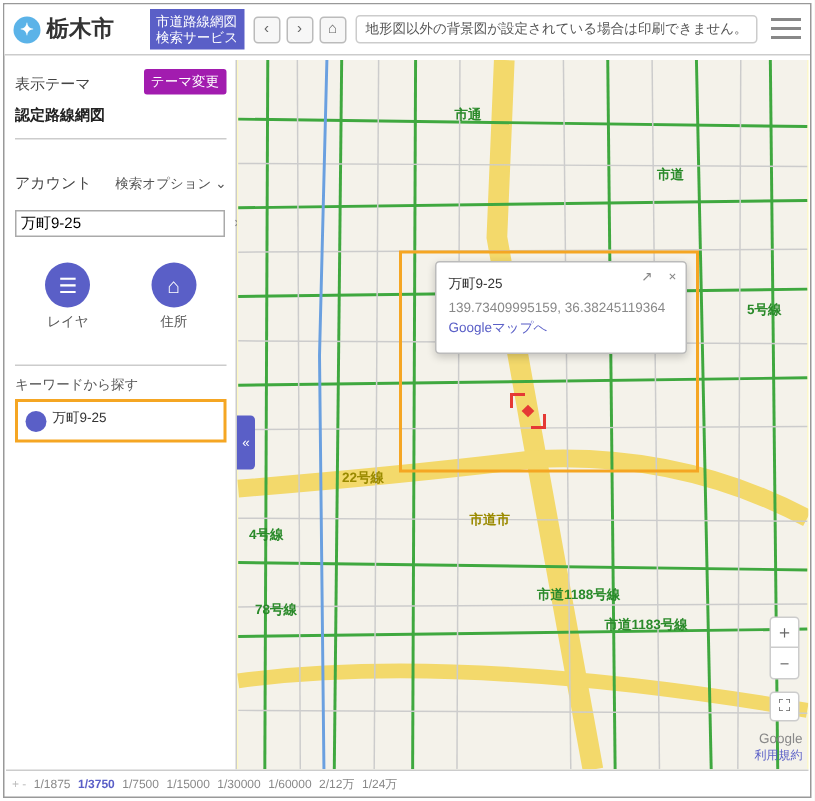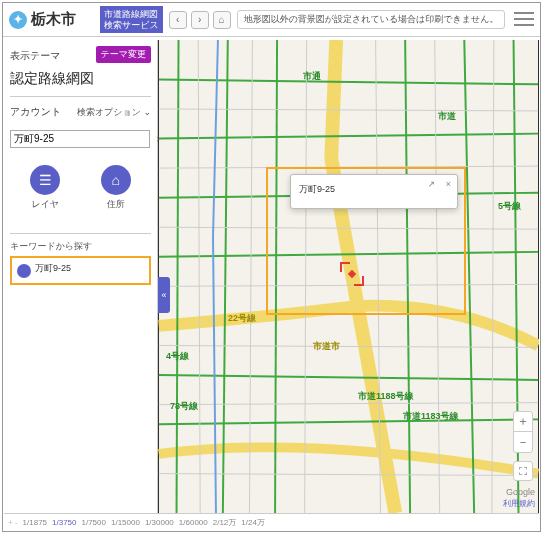--- a/index.html
+++ b/index.html
@@ -11,35 +11,35 @@
 .svc{background:#5a5fc7;color:#fff;font-size:9px;line-height:1.2;padding:3px 4px;margin-left:18px}
 .topbtns{display:flex;gap:4px;margin-left:6px}
 .tbtn{width:18px;height:18px;border:1px solid #bbb;border-radius:3px;background:#f7f7f7;display:flex;align-items:center;justify-content:center;font-size:10px;color:#666;cursor:pointer}
 .topnote{font-size:9px;color:#555;margin-left:6px;border:1px solid #ccc;padding:2px 6px;border-radius:3px;background:#fff}
 .hamb{position:absolute;right:6px;top:7px;width:20px;height:18px;display:flex;flex-direction:column;justify-content:space-around;cursor:pointer}
 .hamb span{height:2px;background:#888}
 .sidebar{position:absolute;left:1px;top:37px;width:154px;bottom:18px;background:#fff;border-right:1px solid #ccc;padding:6px;font-size:10px}
 .sb-row{display:flex;align-items:flex-end;justify-content:space-between;margin-bottom:4px}
 .sb-label{color:#444;font-size:10px}
 .theme-btn{background:#a21caf;color:#fff;font-size:9px;padding:2px 5px;border-radius:2px;cursor:pointer}
-.theme-name{font-size:14px;font-weight:normal;color:#222;padding:3px 0 8px;border-bottom:1px solid #ccc;margin-bottom:8px}
+.theme-name{font-size:10px;font-weight:bold;color:#222;padding:3px 0 8px;border-bottom:1px solid #ccc;margin-bottom:22px}
 .srch-row{display:flex;gap:3px;align-items:center;margin-bottom:4px}
 .srch-input{flex:1;border:1px solid #aaa;height:18px;font-size:10px;padding:0 3px}
 .srch-btn{background:#5a5fc7;color:#fff;font-size:10px;padding:2px 5px;border-radius:2px;cursor:pointer}
 .opt{font-size:9px;color:#555}
 .clear-x{font-size:10px;color:#888;cursor:pointer;padding:0 3px}
 .icon-row{display:flex;justify-content:space-around;margin:10px 0 12px}
 .ic{display:flex;flex-direction:column;align-items:center;gap:3px;cursor:pointer}
 .ic-circ{width:30px;height:30px;border-radius:50%;background:#5a5fc7;display:flex;align-items:center;justify-content:center;color:#fff;font-size:14px}
 .ic-lbl{font-size:9px;color:#555}
 .kw-hdr{font-size:9px;color:#555;margin:22px 0 3px;border-top:1px solid #ccc;padding-top:6px}
 .kw-box{border:2px solid #f5a623;padding:5px;display:flex;gap:4px;align-items:flex-start}
 .kw-pin{width:14px;height:14px;border-radius:50%;background:#5a5fc7;margin-top:1px;flex-shrink:0}
 .kw-txt{font-size:9px;color:#333;line-height:1.3}
-.map{position:absolute;left:155px;top:37px;right:1px;bottom:18px;background:#000000;overflow:hidden}
+.map{position:absolute;left:155px;top:37px;right:1px;bottom:18px;background:#fef9c3;overflow:hidden}
 .map svg{position:absolute;inset:0}
 .tab{position:absolute;left:0;top:50%;width:12px;height:36px;background:#5a5fc7;border-radius:0 3px 3px 0;color:#fff;font-size:9px;display:flex;align-items:center;justify-content:center;cursor:pointer}
 .sel-box{position:absolute;left:108px;top:127px;width:200px;height:148px;border:2px solid #f5a623}
 .redmark{position:absolute;left:182px;top:222px;width:24px;height:24px}
 .redmark::before,.redmark::after{content:"";position:absolute;border:2px solid #e53935}
 .redmark::before{left:0;top:0;width:8px;height:8px;border-right:none;border-bottom:none}
 .redmark::after{right:0;bottom:0;width:8px;height:8px;border-left:none;border-top:none}
 .redmark .d{position:absolute;left:9px;top:9px;width:6px;height:6px;background:#e53935;transform:rotate(45deg)}
 .popup{position:absolute;left:132px;top:134px;width:168px;background:#fff;border:1px solid #bbb;border-radius:3px;box-shadow:0 2px 6px rgba(0,0,0,0.2);padding:8px;font-size:9px}
 .popup .pt{color:#333;margin-bottom:4px}
@@ -49,21 +49,21 @@
 .popup .lk{color:#5a5fc7}
 .popup .gy{color:#888}
 .zoom{position:absolute;right:6px;bottom:60px;width:20px;background:#fff;border:1px solid #ccc;border-radius:3px}
 .zoom div{height:20px;border-bottom:1px solid #ccc;display:flex;align-items:center;justify-content:center;font-size:12px;color:#666;cursor:pointer}
 .zoom div:last-child{border:none}
 .maplinks{position:absolute;right:4px;bottom:4px;font-size:8px;color:#5a5fc7}
 .goo{position:absolute;right:4px;bottom:16px;font-size:9px;color:#888}
 .mapctl{position:absolute;right:6px;bottom:32px;width:20px;height:20px;background:#fff;border:1px solid #ccc;border-radius:3px;display:flex;align-items:center;justify-content:center;font-size:11px;color:#666;cursor:pointer}
 .footer{position:absolute;left:1px;right:1px;bottom:1px;height:17px;background:#fff;border-top:1px solid #ccc;display:flex;align-items:center;padding:0 4px;font-size:8px;color:#888}
 .footer .sc{margin-right:5px;cursor:pointer}
-.footer .sc.act{color:#5a5fc7;font-weight:normal}
+.footer .sc.act{color:#5a5fc7;font-weight:bold}
 .footer .rt{margin-left:auto;display:flex;gap:8px}
 .footer .rt span{color:#5a5fc7;cursor:pointer}
 .road-lbl{position:absolute;font-size:9px;color:#2a8a2a;font-weight:bold;white-space:nowrap}
 .road-lbl.y{color:#9a8a00}
 </style>
 </head>
 <body>
 
 <div class="frame">
 <div class="header">
@@ -170,20 +170,22 @@
 
   <div class="sel-box"></div>
   <div class="redmark">
         <div class="d"></div>
       </div>
 
   <div class="popup">
     <span class="pa">↗</span>
     <span class="pc">×</span>
     <div class="pt">万町9-25</div>
+    <div class="row gy">139.73409995159, 36.38245119364</div>
+    <div class="row lk">Googleマップへ</div>
   </div>
 
   <div class="tab">«</div>
 
   <div class="zoom">
     <div>＋</div>
     <div>－</div>
   </div>
   <div class="mapctl">⛶</div>
   <div class="goo">Google</div>

